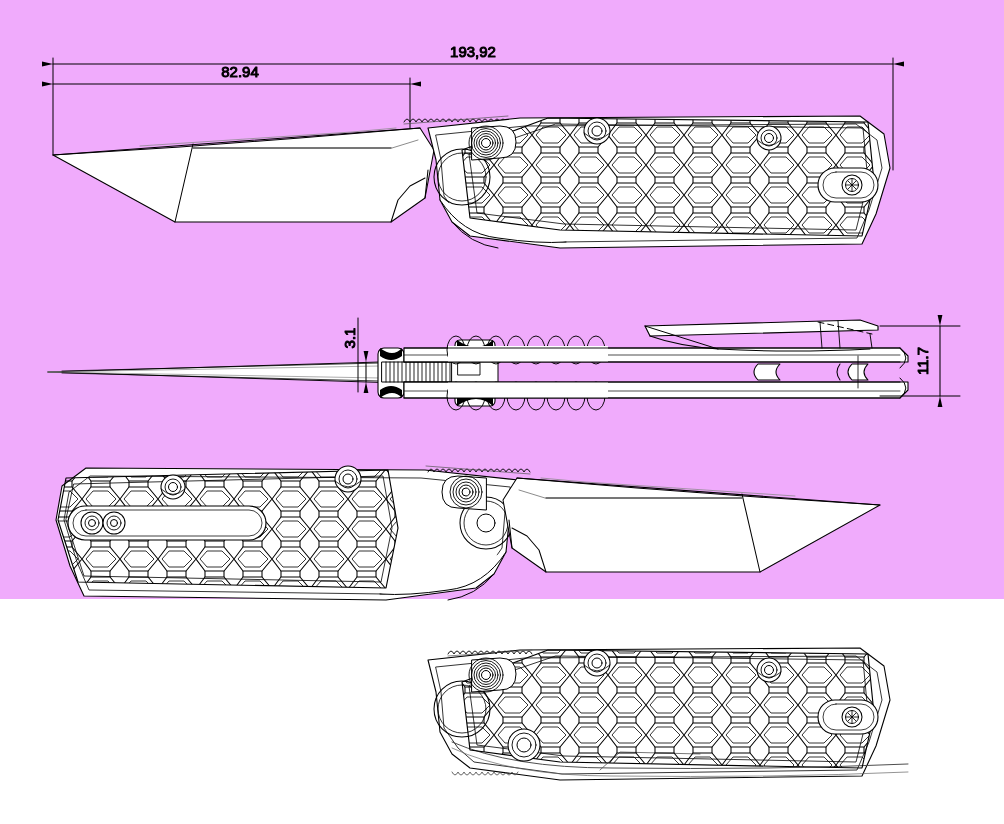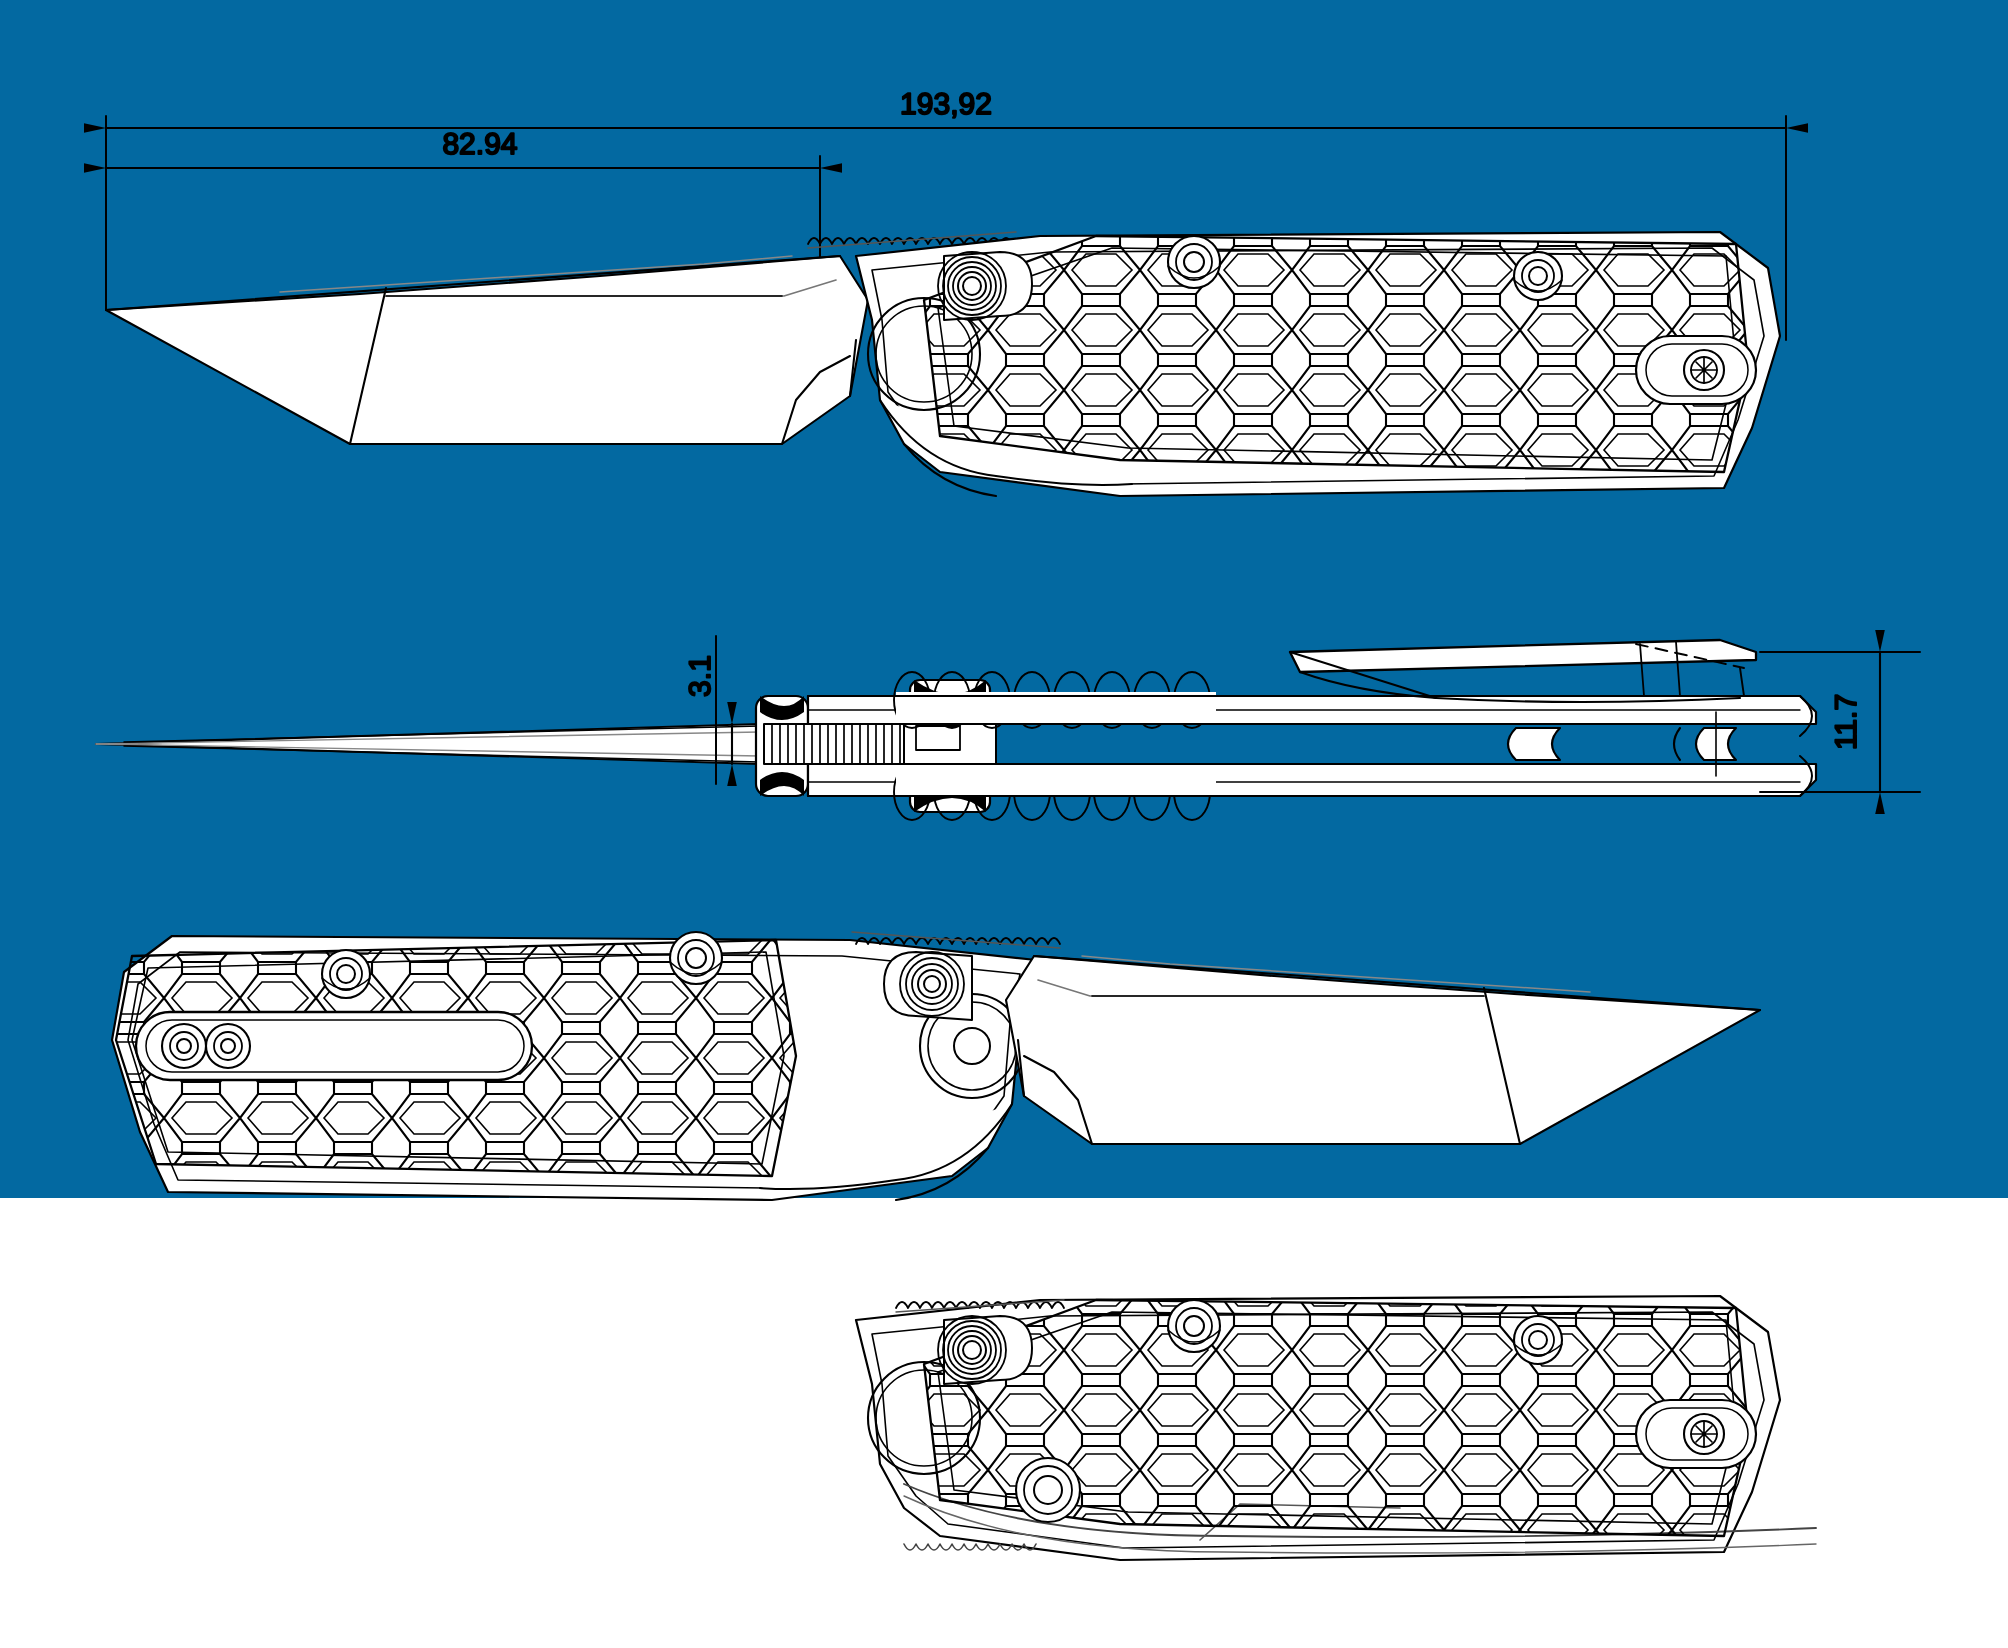--- a/index.html
+++ b/index.html
@@ -1,19 +1,19 @@
 <!DOCTYPE html>
 <html><head>
 <meta charset="utf-8">
 <title>Folding Knife Technical Drawing</title>
 <style>
   html,body{margin:0;padding:0;background:#ffffff;}
   body{width:1004px;height:824px;overflow:hidden;
        font-family:"Liberation Sans","DejaVu Sans",sans-serif;}
-  #sheet{position:relative;width:1004px;height:599px;background:#0369a1;}
+  #sheet{position:relative;width:1004px;height:599px;background:#f0abfc;}
   #sheet svg{position:absolute;top:0;left:0;}
   .dimtext{font-family:"Liberation Sans","DejaVu Sans",sans-serif;
            font-size:15px;fill:#000;}
 </style>
 </head>
 <body>
 
 <div id="sheet">
 <svg width="1004" height="824" viewBox="0 0 1004 824">
 

